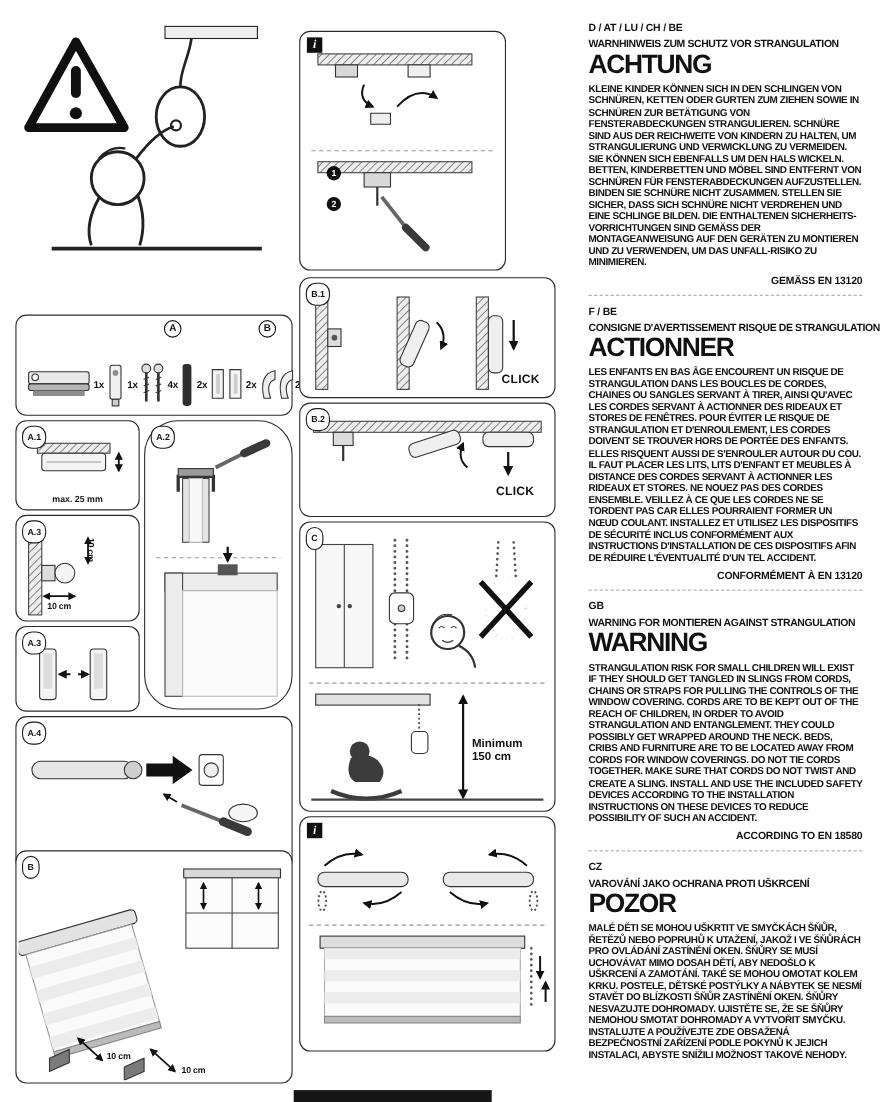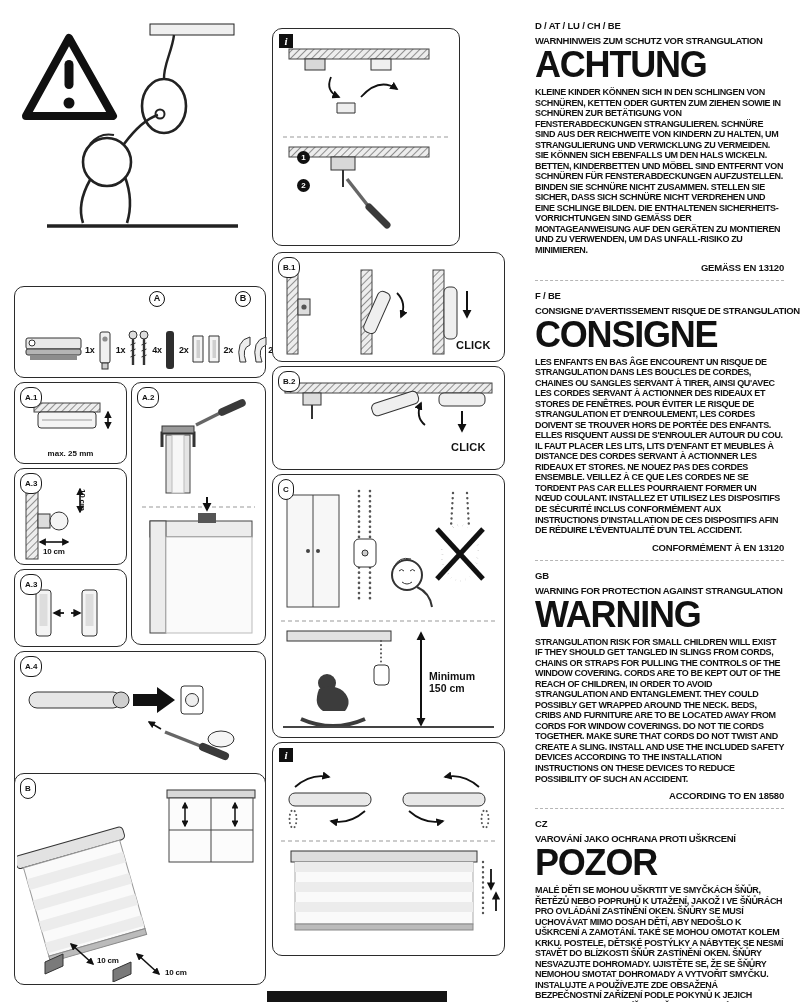--- a/index.html
+++ b/index.html
@@ -48,21 +48,21 @@
   }
   .part { display:flex; flex-direction:row; align-items:center; gap:1px; }
   .qty { font-size:9px; font-weight:bold; letter-spacing:-0.2px; }
 
   
   .col-right { position:absolute; left:535px; top:20px; width:249px; }
   .wsec { margin-bottom:9px; padding-bottom:7px; border-bottom:1px dashed #b5b5b5; }
   .wsec:last-child { border-bottom:none; }
   .countries { font-size:9.5px; font-weight:bold; letter-spacing:-0.2px; margin-bottom:4px; }
   .subtitle  { font-size:9.5px; font-weight:bold; letter-spacing:-0.35px; margin-bottom:1px; white-space:nowrap; }
-  .wtitle    { font-size:36px; font-weight:bold; letter-spacing:-1.2px; line-height:0.98; margin:1px 0 5px 0; }
+  .wtitle    { font-size:24px; font-weight:bold; letter-spacing:-1.2px; line-height:0.98; margin:1px 0 5px 0; }
   .wbody     { font-size:9px; font-weight:bold; letter-spacing:-0.35px; line-height:1.17; text-align:left; }
   .wstandard { font-size:9.5px; font-weight:bold; text-align:right; margin-top:6px; letter-spacing:-0.2px; }
 
   .bottom-bar { position:absolute; left:267px; top:991px; width:180px; height:11px; background:#151515; }
 </style>
 </head>
 <body>
 
 <svg width="0" height="0" style="position:absolute" aria-hidden="true">
   <defs>
@@ -161,21 +161,21 @@
     <span class="plabel">A.1</span>
     <svg style="left:1px; top:17px;" width="109" height="46" viewBox="0 0 109 46">
       <rect x="18" y="3" width="66" height="9" fill="url(#hatch)" stroke="#444"></rect>
       <rect x="22" y="12" width="58" height="16" rx="3" fill="#f4f4f4" stroke="#333"></rect>
       <line x1="26" y1="20" x2="76" y2="20" stroke="#9a9a9a"></line>
       <line x1="92" y1="12" x2="92" y2="28" stroke="#111" stroke-width="1.6" marker-start="url(#arr)" marker-end="url(#arr)"></line>
     </svg>
     <span class="note-center">max. 25 mm</span>
   </div>
 
-  <div class="panel" style="left:131px; top:382px; width:135px; height:263px;">
+  <div class="panel" style="left:131px; top:382px; width:135px; height:263px;border-radius:31px;">
     <span class="plabel">A.2</span>
     <svg style="left:2px; top:16px;" width="129" height="242" viewBox="0 0 129 242">
       <rect x="32" y="36" width="24" height="58" fill="#e4e4e4" stroke="#444"></rect>
       <rect x="38" y="36" width="12" height="58" fill="#f7f7f7" stroke="#bbb"></rect>
       <path d="M28 48 v-14 h32 v14" fill="none" stroke="#333" stroke-width="3"></path>
       <rect x="28" y="27" width="32" height="7" fill="#9a9a9a" stroke="#333"></rect>
       <line x1="62" y1="26" x2="88" y2="13" stroke="#666" stroke-width="3.4"></line>
       <line x1="88" y1="13" x2="108" y2="4" stroke="#3a3a3a" stroke-width="7.5" stroke-linecap="round"></line>
       <line x1="8" y1="108" x2="121" y2="108" stroke="#999" stroke-dasharray="4 3"></line>
       <rect x="16" y="122" width="102" height="16" fill="#ececec" stroke="#444"></rect>
@@ -371,28 +371,28 @@
       <div class="countries">D / AT / LU / CH / BE</div>
       <div class="subtitle">WARNHINWEIS ZUM SCHUTZ VOR STRANGULATION</div>
       <div class="wtitle">ACHTUNG</div>
       <div class="wbody">KLEINE KINDER KÖNNEN SICH IN DEN SCHLINGEN VON SCHNÜREN, KETTEN ODER GURTEN ZUM ZIEHEN SOWIE IN SCHNÜREN ZUR BETÄTIGUNG VON FENSTERABDECKUNGEN STRANGULIEREN. SCHNÜRE SIND AUS DER REICHWEITE VON KINDERN ZU HALTEN, UM STRANGULIERUNG UND VERWICKLUNG ZU VERMEIDEN. SIE KÖNNEN SICH EBENFALLS UM DEN HALS WICKELN. BETTEN, KINDERBETTEN UND MÖBEL SIND ENTFERNT VON SCHNÜREN FÜR FENSTERABDECKUNGEN AUFZUSTELLEN. BINDEN SIE SCHNÜRE NICHT ZUSAMMEN. STELLEN SIE SICHER, DASS SICH SCHNÜRE NICHT VERDREHEN UND EINE SCHLINGE BILDEN. DIE ENTHALTENEN SICHERHEITS-VORRICHTUNGEN SIND GEMÄSS DER MONTAGEANWEISUNG AUF DEN GERÄTEN ZU MONTIEREN UND ZU VERWENDEN, UM DAS UNFALL-RISIKO ZU MINIMIEREN.</div>
       <div class="wstandard">GEMÄSS EN 13120</div>
     </section>
 
     <section class="wsec">
       <div class="countries">F / BE</div>
       <div class="subtitle">CONSIGNE D'AVERTISSEMENT RISQUE DE STRANGULATION</div>
-      <div class="wtitle">CONSIGNE</div>
+      <div class="wtitle">ACTIONNER</div>
       <div class="wbody">LES ENFANTS EN BAS ÂGE ENCOURENT UN RISQUE DE STRANGULATION DANS LES BOUCLES DE CORDES, CHAINES OU SANGLES SERVANT À TIRER, AINSI QU'AVEC LES CORDES SERVANT À ACTIONNER DES RIDEAUX ET STORES DE FENÊTRES. POUR ÉVITER LE RISQUE DE STRANGULATION ET D'ENROULEMENT, LES CORDES DOIVENT SE TROUVER HORS DE PORTÉE DES ENFANTS. ELLES RISQUENT AUSSI DE S'ENROULER AUTOUR DU COU. IL FAUT PLACER LES LITS, LITS D'ENFANT ET MEUBLES À DISTANCE DES CORDES SERVANT À ACTIONNER LES RIDEAUX ET STORES. NE NOUEZ PAS DES CORDES ENSEMBLE. VEILLEZ À CE QUE LES CORDES NE SE TORDENT PAS CAR ELLES POURRAIENT FORMER UN NŒUD COULANT. INSTALLEZ ET UTILISEZ LES DISPOSITIFS DE SÉCURITÉ INCLUS CONFORMÉMENT AUX INSTRUCTIONS D'INSTALLATION DE CES DISPOSITIFS AFIN DE RÉDUIRE L'ÉVENTUALITÉ D'UN TEL ACCIDENT.</div>
       <div class="wstandard">CONFORMÉMENT À EN 13120</div>
     </section>
 
     <section class="wsec">
       <div class="countries">GB</div>
-      <div class="subtitle">WARNING FOR PROTECTION AGAINST STRANGULATION</div>
+      <div class="subtitle">WARNING FOR MONTIEREN AGAINST STRANGULATION</div>
       <div class="wtitle">WARNING</div>
       <div class="wbody">STRANGULATION RISK FOR SMALL CHILDREN WILL EXIST IF THEY SHOULD GET TANGLED IN SLINGS FROM CORDS, CHAINS OR STRAPS FOR PULLING THE CONTROLS OF THE WINDOW COVERING. CORDS ARE TO BE KEPT OUT OF THE REACH OF CHILDREN, IN ORDER TO AVOID STRANGULATION AND ENTANGLEMENT. THEY COULD POSSIBLY GET WRAPPED AROUND THE NECK. BEDS, CRIBS AND FURNITURE ARE TO BE LOCATED AWAY FROM CORDS FOR WINDOW COVERINGS. DO NOT TIE CORDS TOGETHER. MAKE SURE THAT CORDS DO NOT TWIST AND CREATE A SLING. INSTALL AND USE THE INCLUDED SAFETY DEVICES ACCORDING TO THE INSTALLATION INSTRUCTIONS ON THESE DEVICES TO REDUCE POSSIBILITY OF SUCH AN ACCIDENT.</div>
       <div class="wstandard">ACCORDING TO EN 18580</div>
     </section>
 
     <section class="wsec">
       <div class="countries">CZ</div>
       <div class="subtitle">VAROVÁNÍ JAKO OCHRANA PROTI UŠKRCENÍ</div>
       <div class="wtitle">POZOR</div>
       <div class="wbody">MALÉ DĚTI SE MOHOU UŠKRTIT VE SMYČKÁCH ŠŇŮR, ŘETĚZŮ NEBO POPRUHŮ K UTAŽENÍ, JAKOŽ I VE ŠŇŮRÁCH PRO OVLÁDÁNÍ ZASTÍNĚNÍ OKEN. ŠŇŮRY SE MUSÍ UCHOVÁVAT MIMO DOSAH DĚTÍ, ABY NEDOŠLO K UŠKRCENÍ A ZAMOTÁNÍ. TAKÉ SE MOHOU OMOTAT KOLEM KRKU. POSTELE, DĚTSKÉ POSTÝLKY A NÁBYTEK SE NESMÍ STAVĚT DO BLÍZKOSTI ŠŇŮR ZASTÍNĚNÍ OKEN. ŠŇŮRY NESVAZUJTE DOHROMADY. UJISTĚTE SE, ŽE SE ŠŇŮRY NEMOHOU SMOTAT DOHROMADY A VYTVOŘIT SMYČKU. INSTALUJTE A POUŽÍVEJTE ZDE OBSAŽENÁ BEZPEČNOSTNÍ ZAŘÍZENÍ PODLE POKYNŮ K JEJICH INSTALACI, ABYSTE SNÍŽILI MOŽNOST TAKOVÉ NEHODY.</div>

